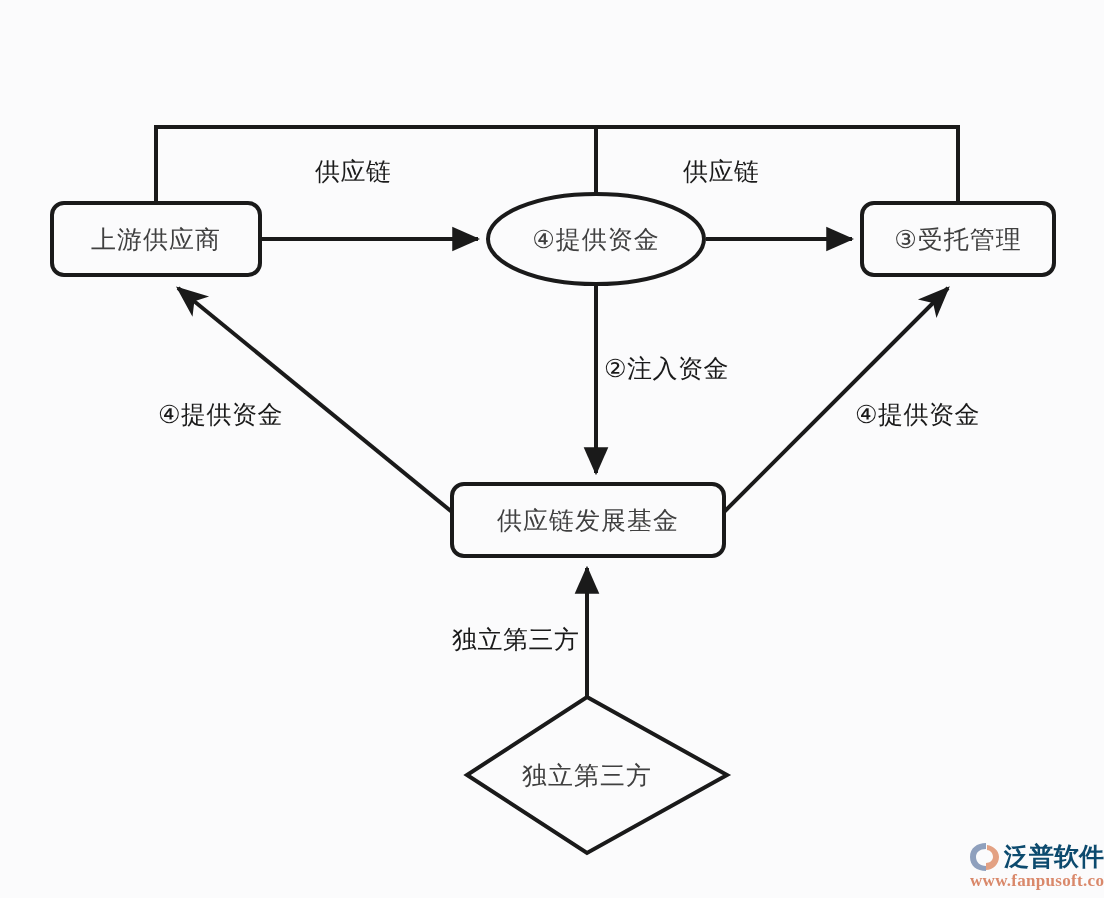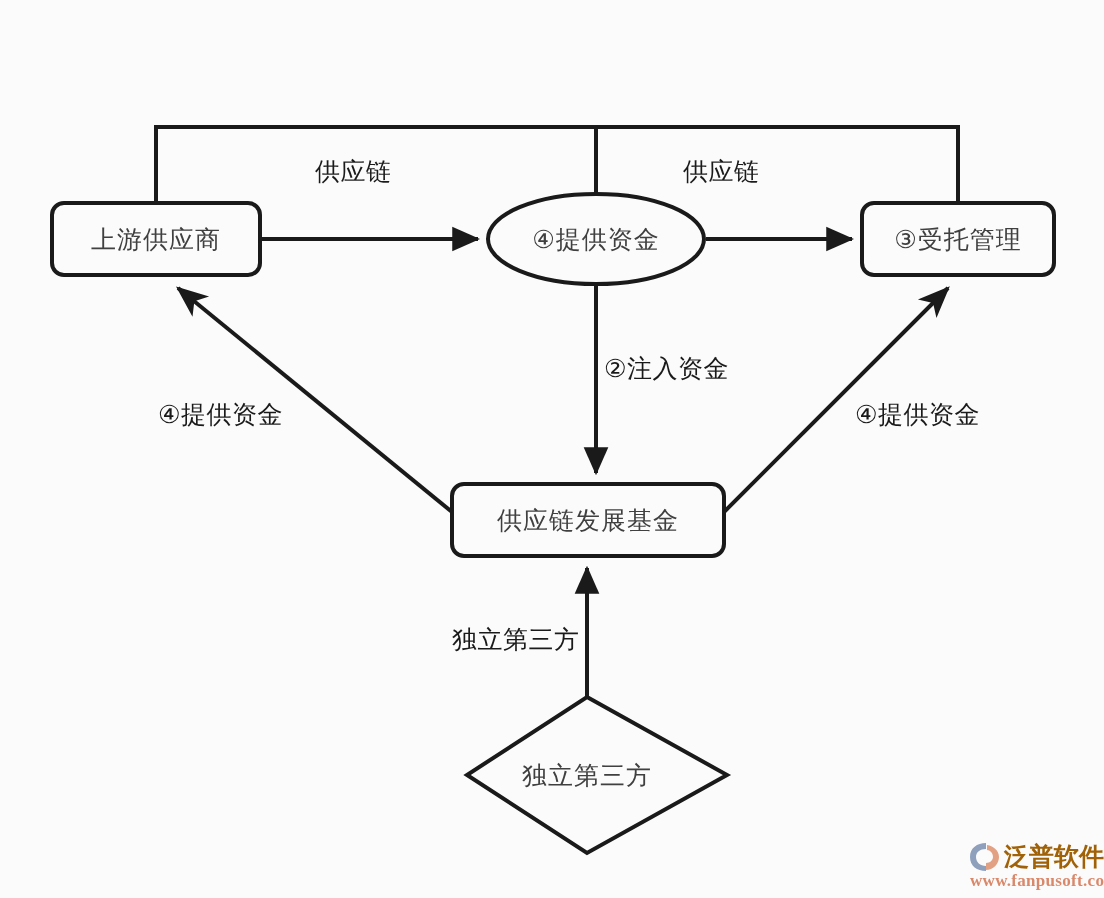--- a/index.html
+++ b/index.html
@@ -54,21 +54,21 @@
     top: 2px;
     width: 34px;
     height: 30px;
   }
   #wm-cn {
     position: absolute;
     left: 36px;
     top: 0px;
     font-size: 25px;
     font-weight: bold;
-    color: #a16207;
+    color: #0c4a6e;
     letter-spacing: 0px;
     white-space: nowrap;
   }
   #wm-url {
     position: absolute;
     left: 2px;
     top: 31px;
     font-size: 17px;
     font-weight: bold;
     color: #d9886a;

